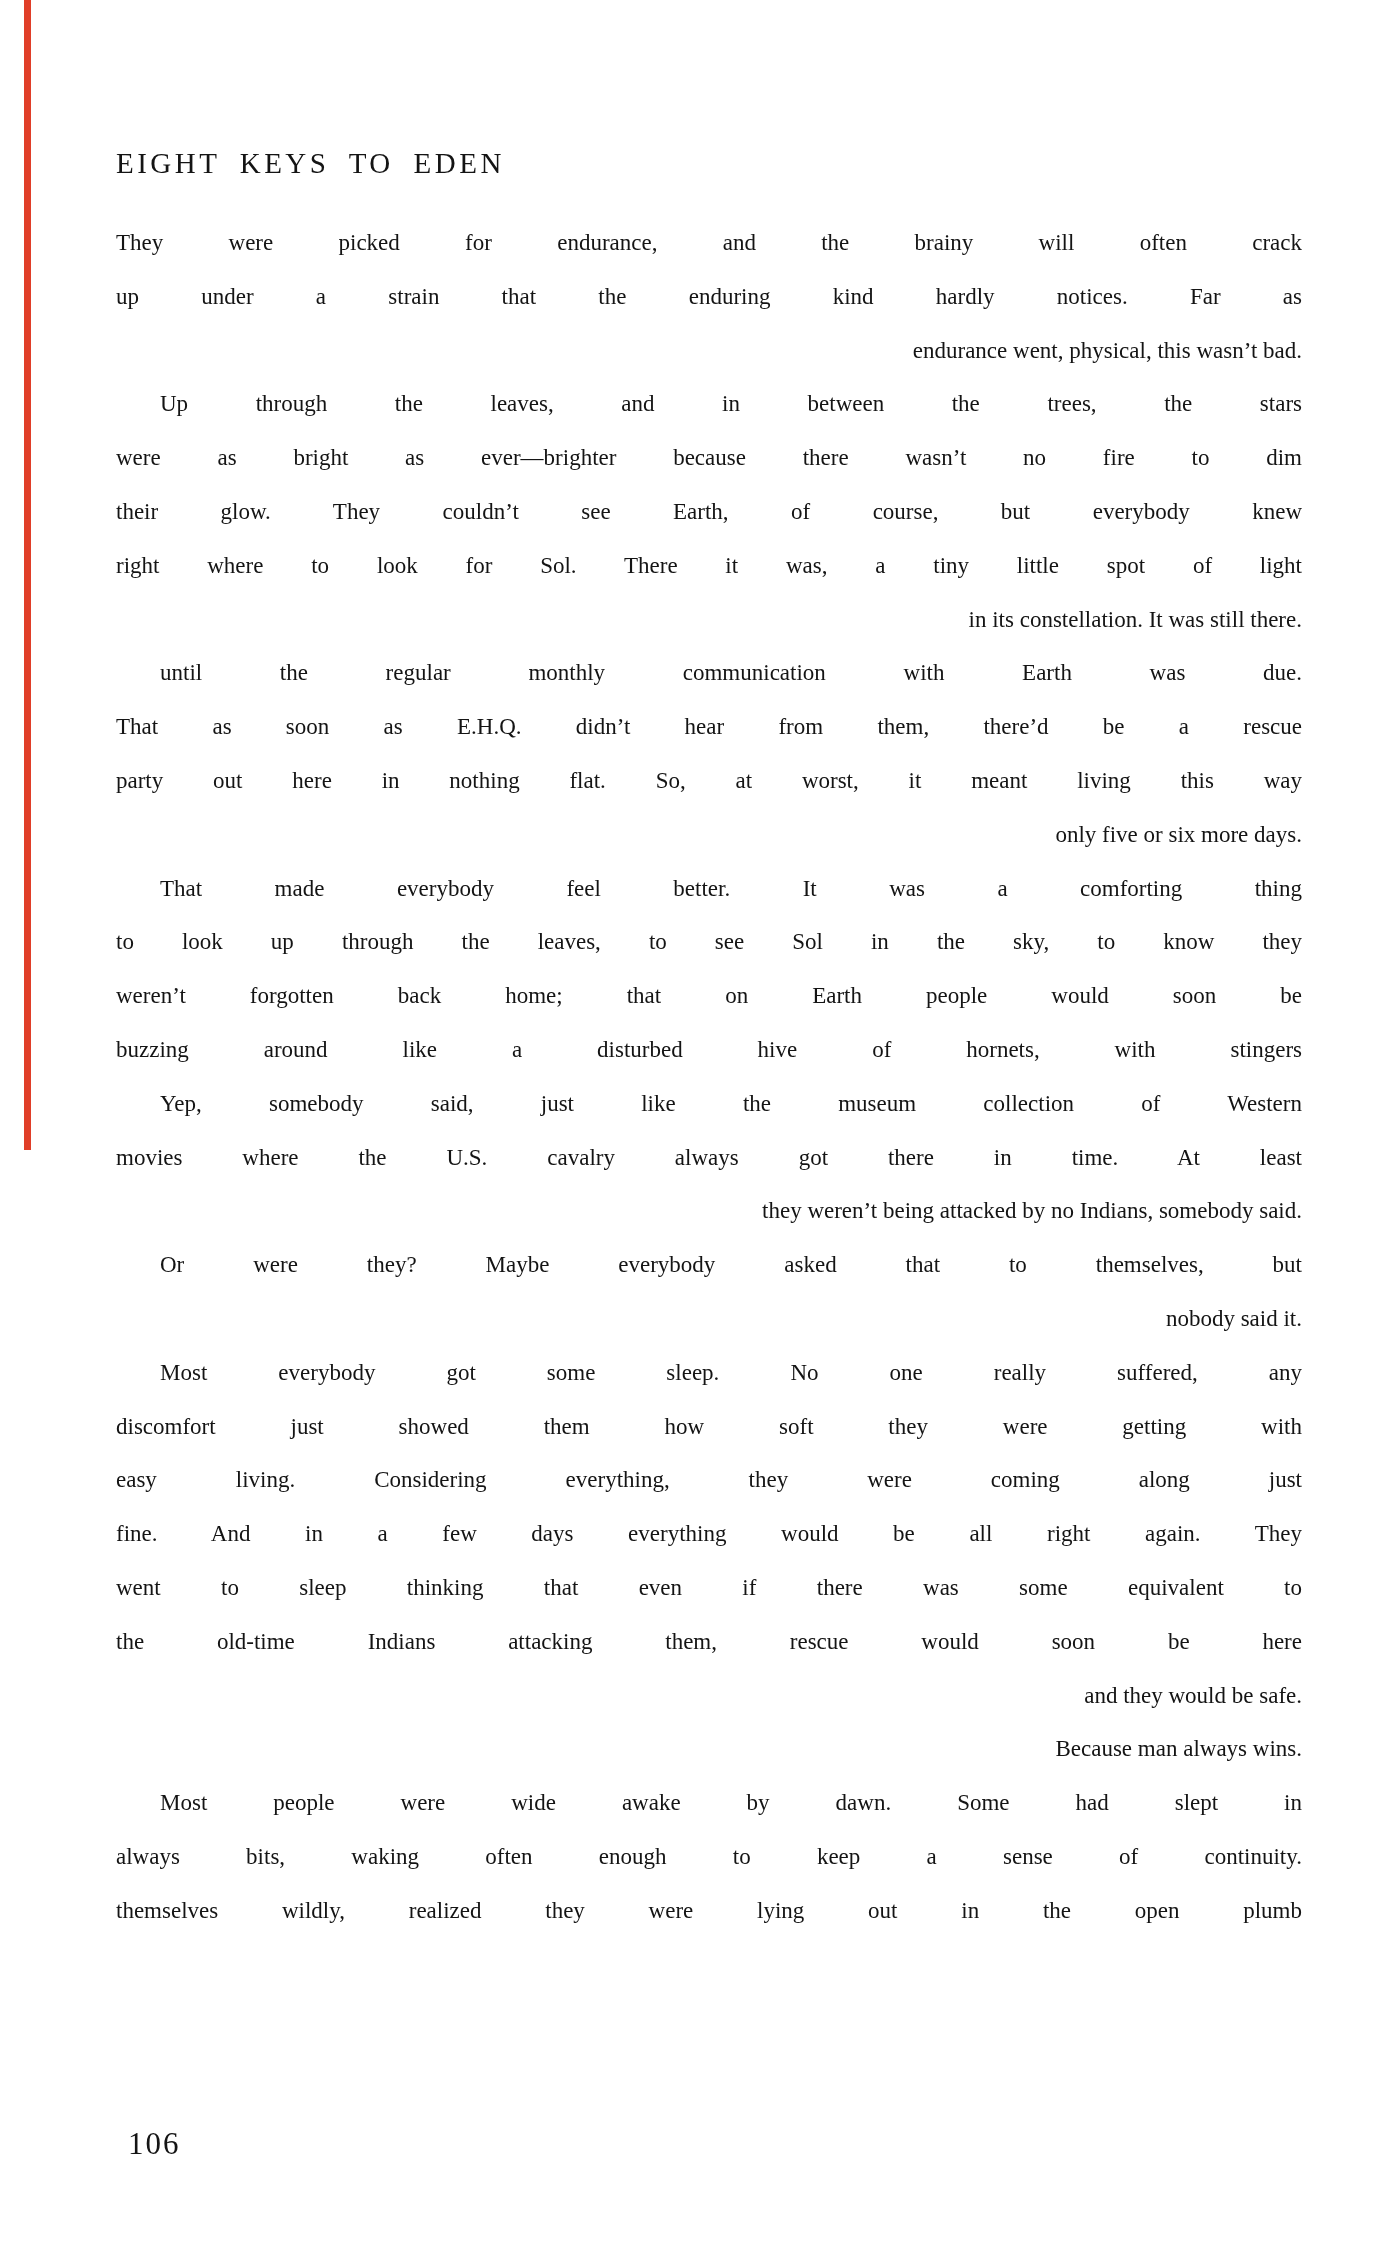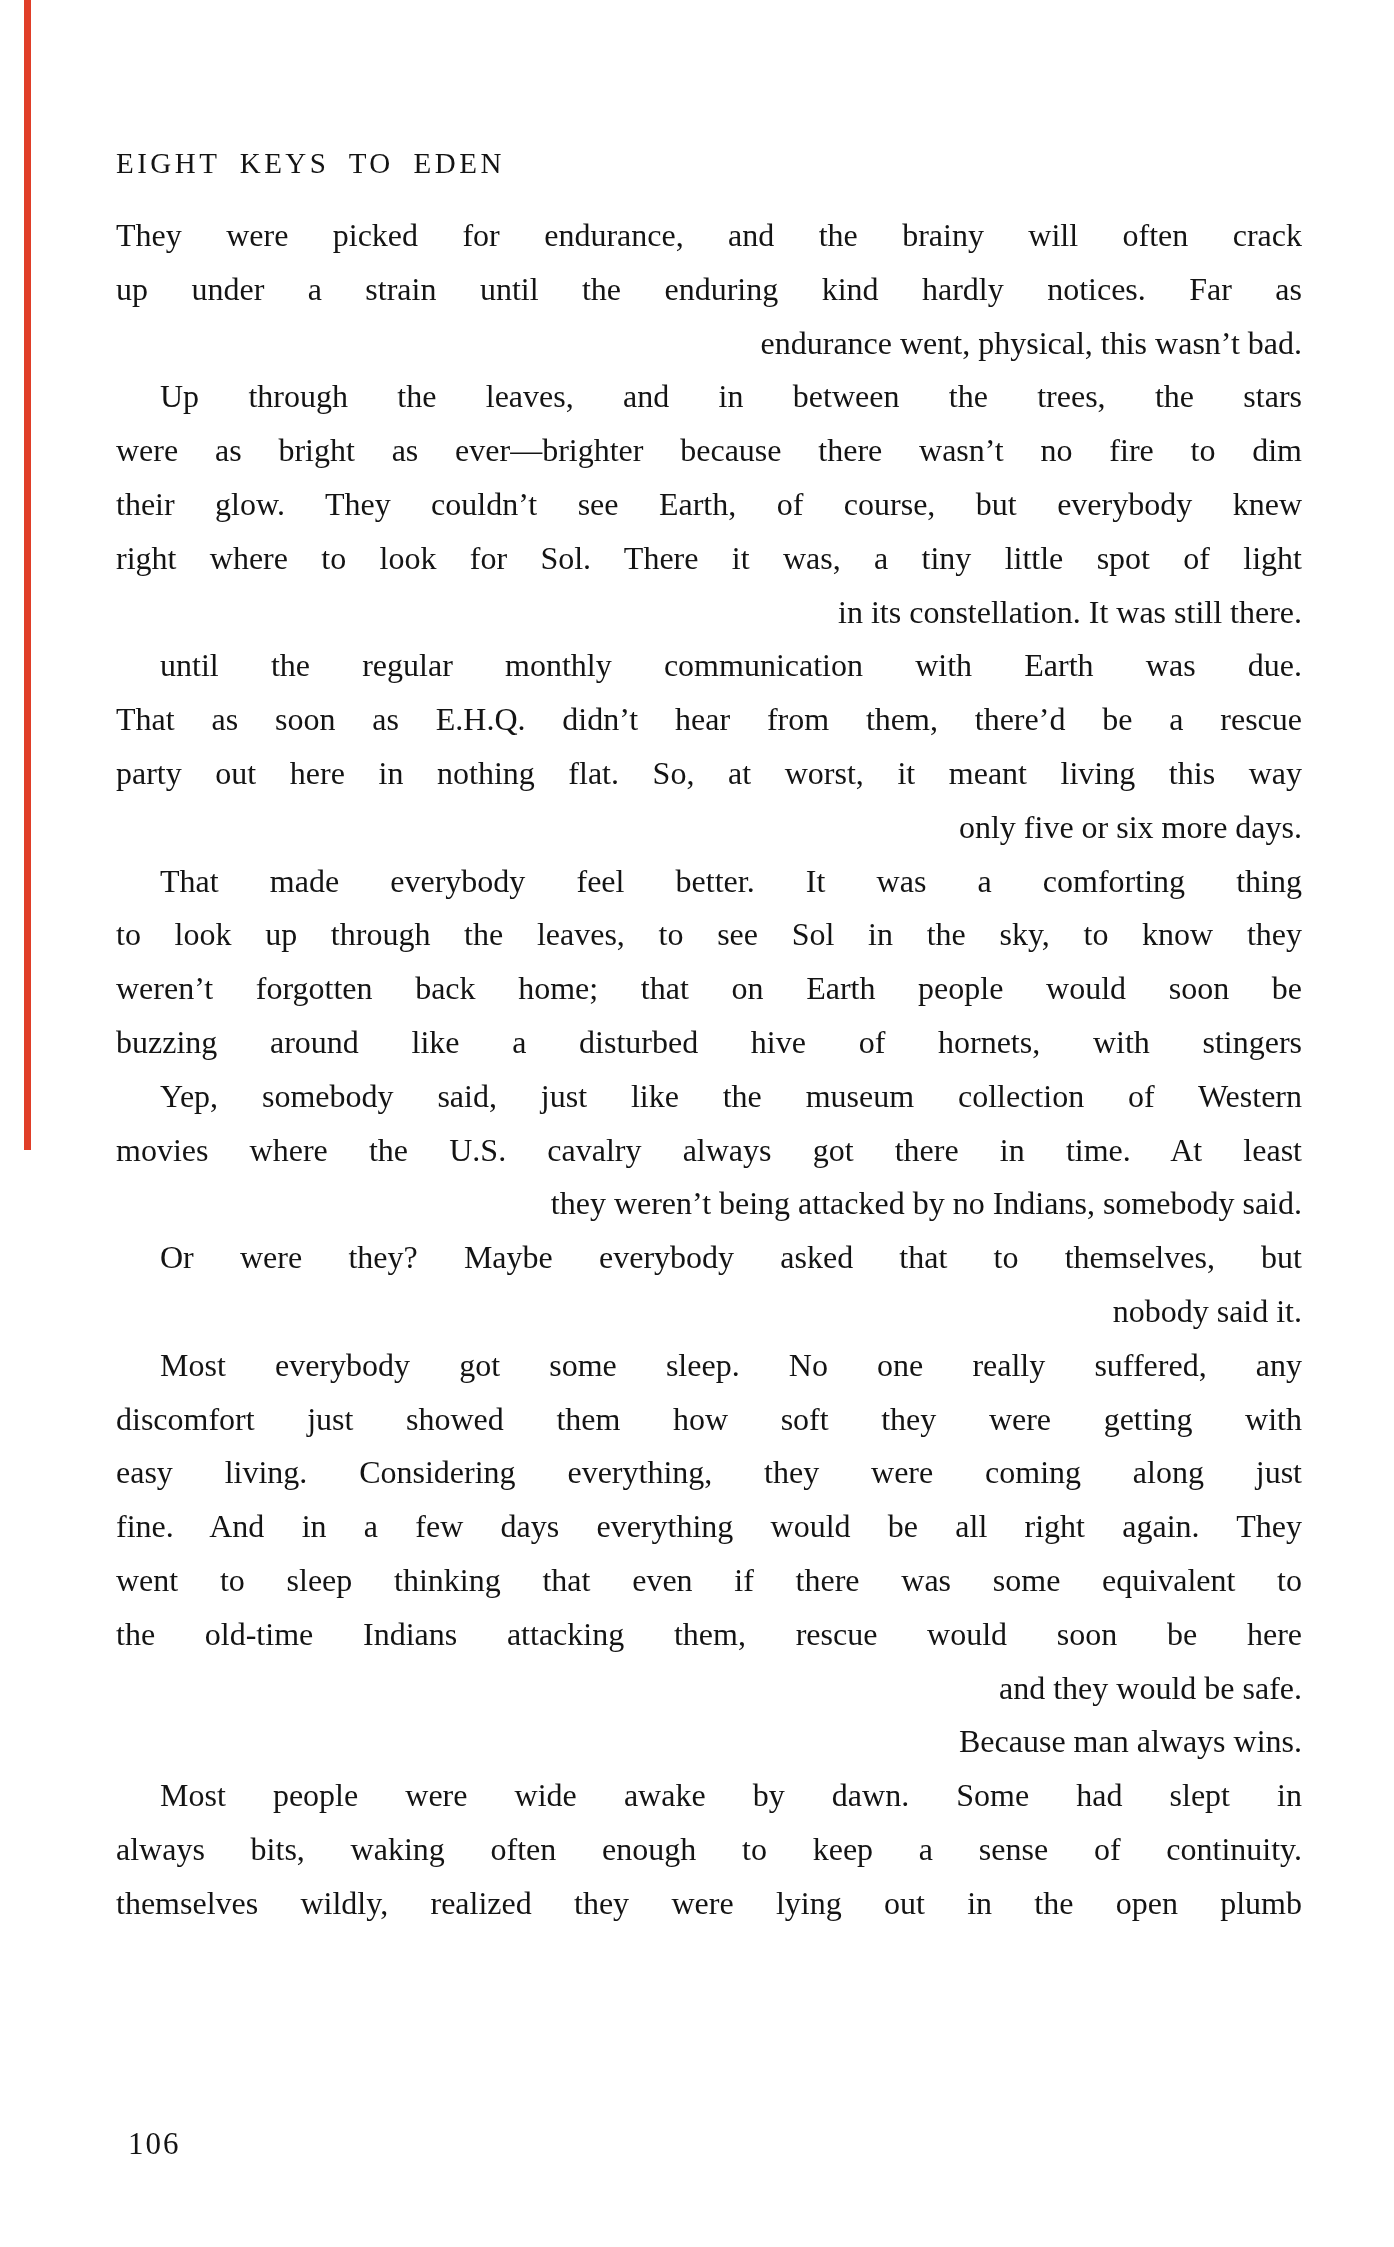--- a/index.html
+++ b/index.html
@@ -42,23 +42,23 @@
     top: 149px;
     font-size: 29px;
     line-height: 1;
     letter-spacing: 3.5px;
     word-spacing: 9px;
     white-space: nowrap;
   }
   .body-text {
     position: absolute;
     left: 92px;
-    top: 209px;
+    top: 216px;
     width: 1186px;
-    font-size: 32px;
+    font-size: 23px;
     line-height: 53.8px;
   }
   .para { margin: 0; }
   .line { text-align: right; }
   .line.j {
     text-align: justify;
     text-align-last: justify;
   }
   .para.indent .line:first-child { text-indent: 44px; }
   .page-number {
@@ -73,21 +73,21 @@
 </head>
 <body>
 
 <div class="page">
   <div class="edge-stripe"></div>
   <div class="corner-mark"></div>
   <div class="running-header">EIGHT KEYS TO EDEN</div>
   <div class="body-text" id="body-text">
       <div class="para">
         <div class="line j">They were picked for endurance, and the brainy will often crack</div>
-        <div class="line j">up under a strain until the enduring kind hardly notices. Far as</div>
+        <div class="line j">up under a strain that the enduring kind hardly notices. Far as</div>
         <div class="line">endurance went, physical, this wasn’t bad.</div>
       </div>
       <div class="para indent">
         <div class="line j">Up through the leaves, and in between the trees, the stars</div>
         <div class="line j">were as bright as ever—brighter because there wasn’t no fire to dim</div>
         <div class="line j">their glow. They couldn’t see Earth, of course, but everybody knew</div>
         <div class="line j">right where to look for Sol. There it was, a tiny little spot of light</div>
         <div class="line">in its constellation. It was still there.</div>
       </div>
       <div class="para indent">

